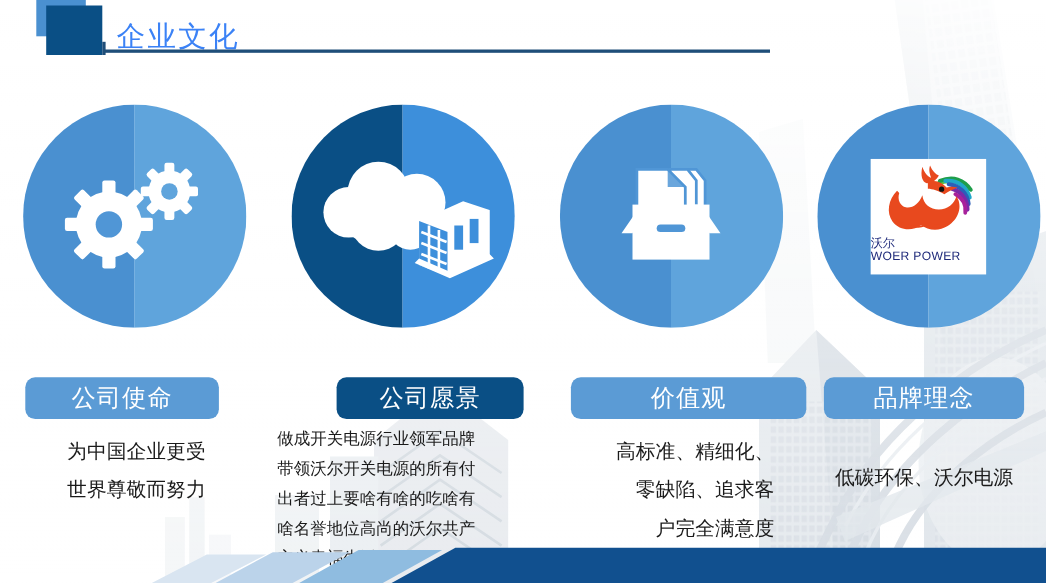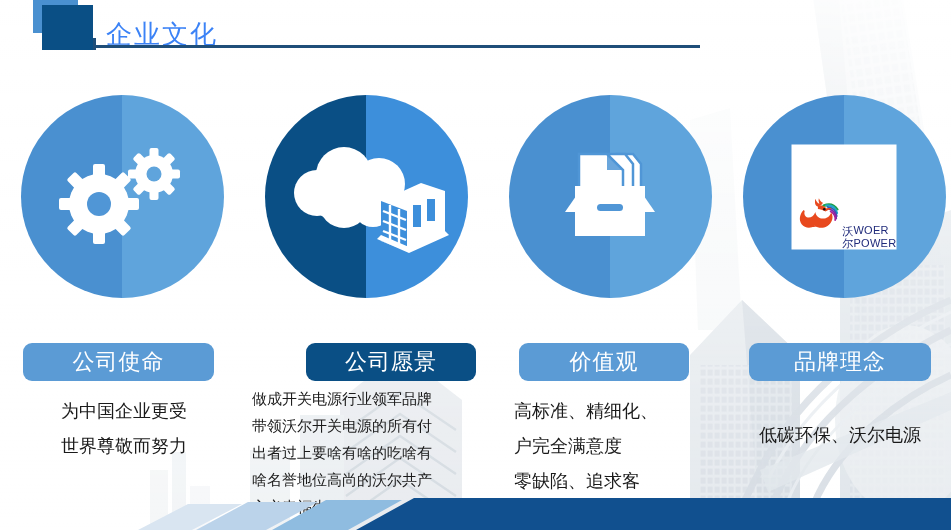--- a/index.html
+++ b/index.html
@@ -91,22 +91,22 @@
     display: flex; align-items: center; justify-content: center;
   }
 
   
   .logo-tile {
     position: absolute;
     left: 50%; top: 50%;
     transform: translate(-50%, -50%);
     width: 105px; height: 105px;
     background: #ffffff;
-    display: flex; flex-direction: row;
-    align-items: flex-end; justify-content: flex-start;
+    display: flex; flex-direction: column;
+    align-items: flex-start; justify-content: flex-start;
     padding-top: 3px;
   }
   .logo-cn {
     font-size: 11px;
     color: #1F2A7A;
     font-family: "DejaVu Sans", "Liberation Sans", sans-serif;
     line-height: 12px;
     margin-top: -2px;
   }
   .logo-en {
@@ -125,42 +125,42 @@
     border-radius: 9px;
     display: flex;
     align-items: center;
     justify-content: center;
     color: #ffffff;
     font-size: 22px;
     font-family: "DejaVu Sans", "Liberation Sans", sans-serif;
     letter-spacing: 1px;
     white-space: nowrap;
   }
-  .pill-0 { left: 23px;  top: 343px; width: 191px; background: #5B9BD5; }
+  .pill-0 { left: 23px;  top: 343px; width: 176px; background: #5B9BD5; }
   .pill-1 { left: 264px; top: 343px; width: 170px; background: #0A4F85; margin-left: 42px; }
-  .pill-2 { left: 519px; top: 343px; width: 170px; background: #5B9BD5; }
+  .pill-2 { left: 519px; top: 343px; width: 214px; background: #5B9BD5; }
   .pill-3 { left: 749px; top: 343px; width: 182px; background: #5B9BD5; }
 
   
   .body-text {
     position: absolute;
     color: #1a1a1a;
     font-family: "DejaVu Sans", "Liberation Sans", sans-serif;
   }
   .body-0 {
     left: 24px; top: 393px; width: 200px;
     font-size: 18px; line-height: 35px; text-align: center;
   }
   .body-1 {
     left: 252px; top: 386px; width: 196px;
     font-size: 15px; line-height: 27px; text-align: left;
   }
   .body-2 {
     left: 514px; top: 393px; width: 190px;
-    font-size: 18px; line-height: 35px; text-align: left;
+    font-size: 18px; line-height: 35px; text-align: right;
   }
   .body-3 {
     left: 740px; top: 417px; width: 200px;
     font-size: 18px; line-height: 35px; text-align: center;
   }
 
   
   .footer-bar { position: absolute; left: 0; bottom: 0; width: 951px; height: 60px; }
 </style>
 </head>
@@ -431,22 +431,22 @@
   <div class="body-text body-1">
     <div>做成开关电源行业领军品牌</div>
     <div>带领沃尔开关电源的所有付</div>
     <div>出者过上要啥有啥的吃啥有</div>
     <div>啥名誉地位高尚的沃尔共产</div>
     <div>主义幸福生活</div>
   </div>
 
   <div class="body-text body-2">
     <div>高标准、精细化、</div>
+    <div>零缺陷、追求客</div>
     <div>户完全满意度</div>
-    <div>零缺陷、追求客</div>
   </div>
 
   <div class="body-text body-3">
     <div>低碳环保、沃尔电源</div>
   </div>
 
   <div class="footer-bar">
     <svg width="951" height="60" viewBox="0 0 951 60" xmlns="http://www.w3.org/2000/svg">
 
       <polygon points="138,60 188,34 242,34 192,60" fill="#D9E5F1"></polygon>

